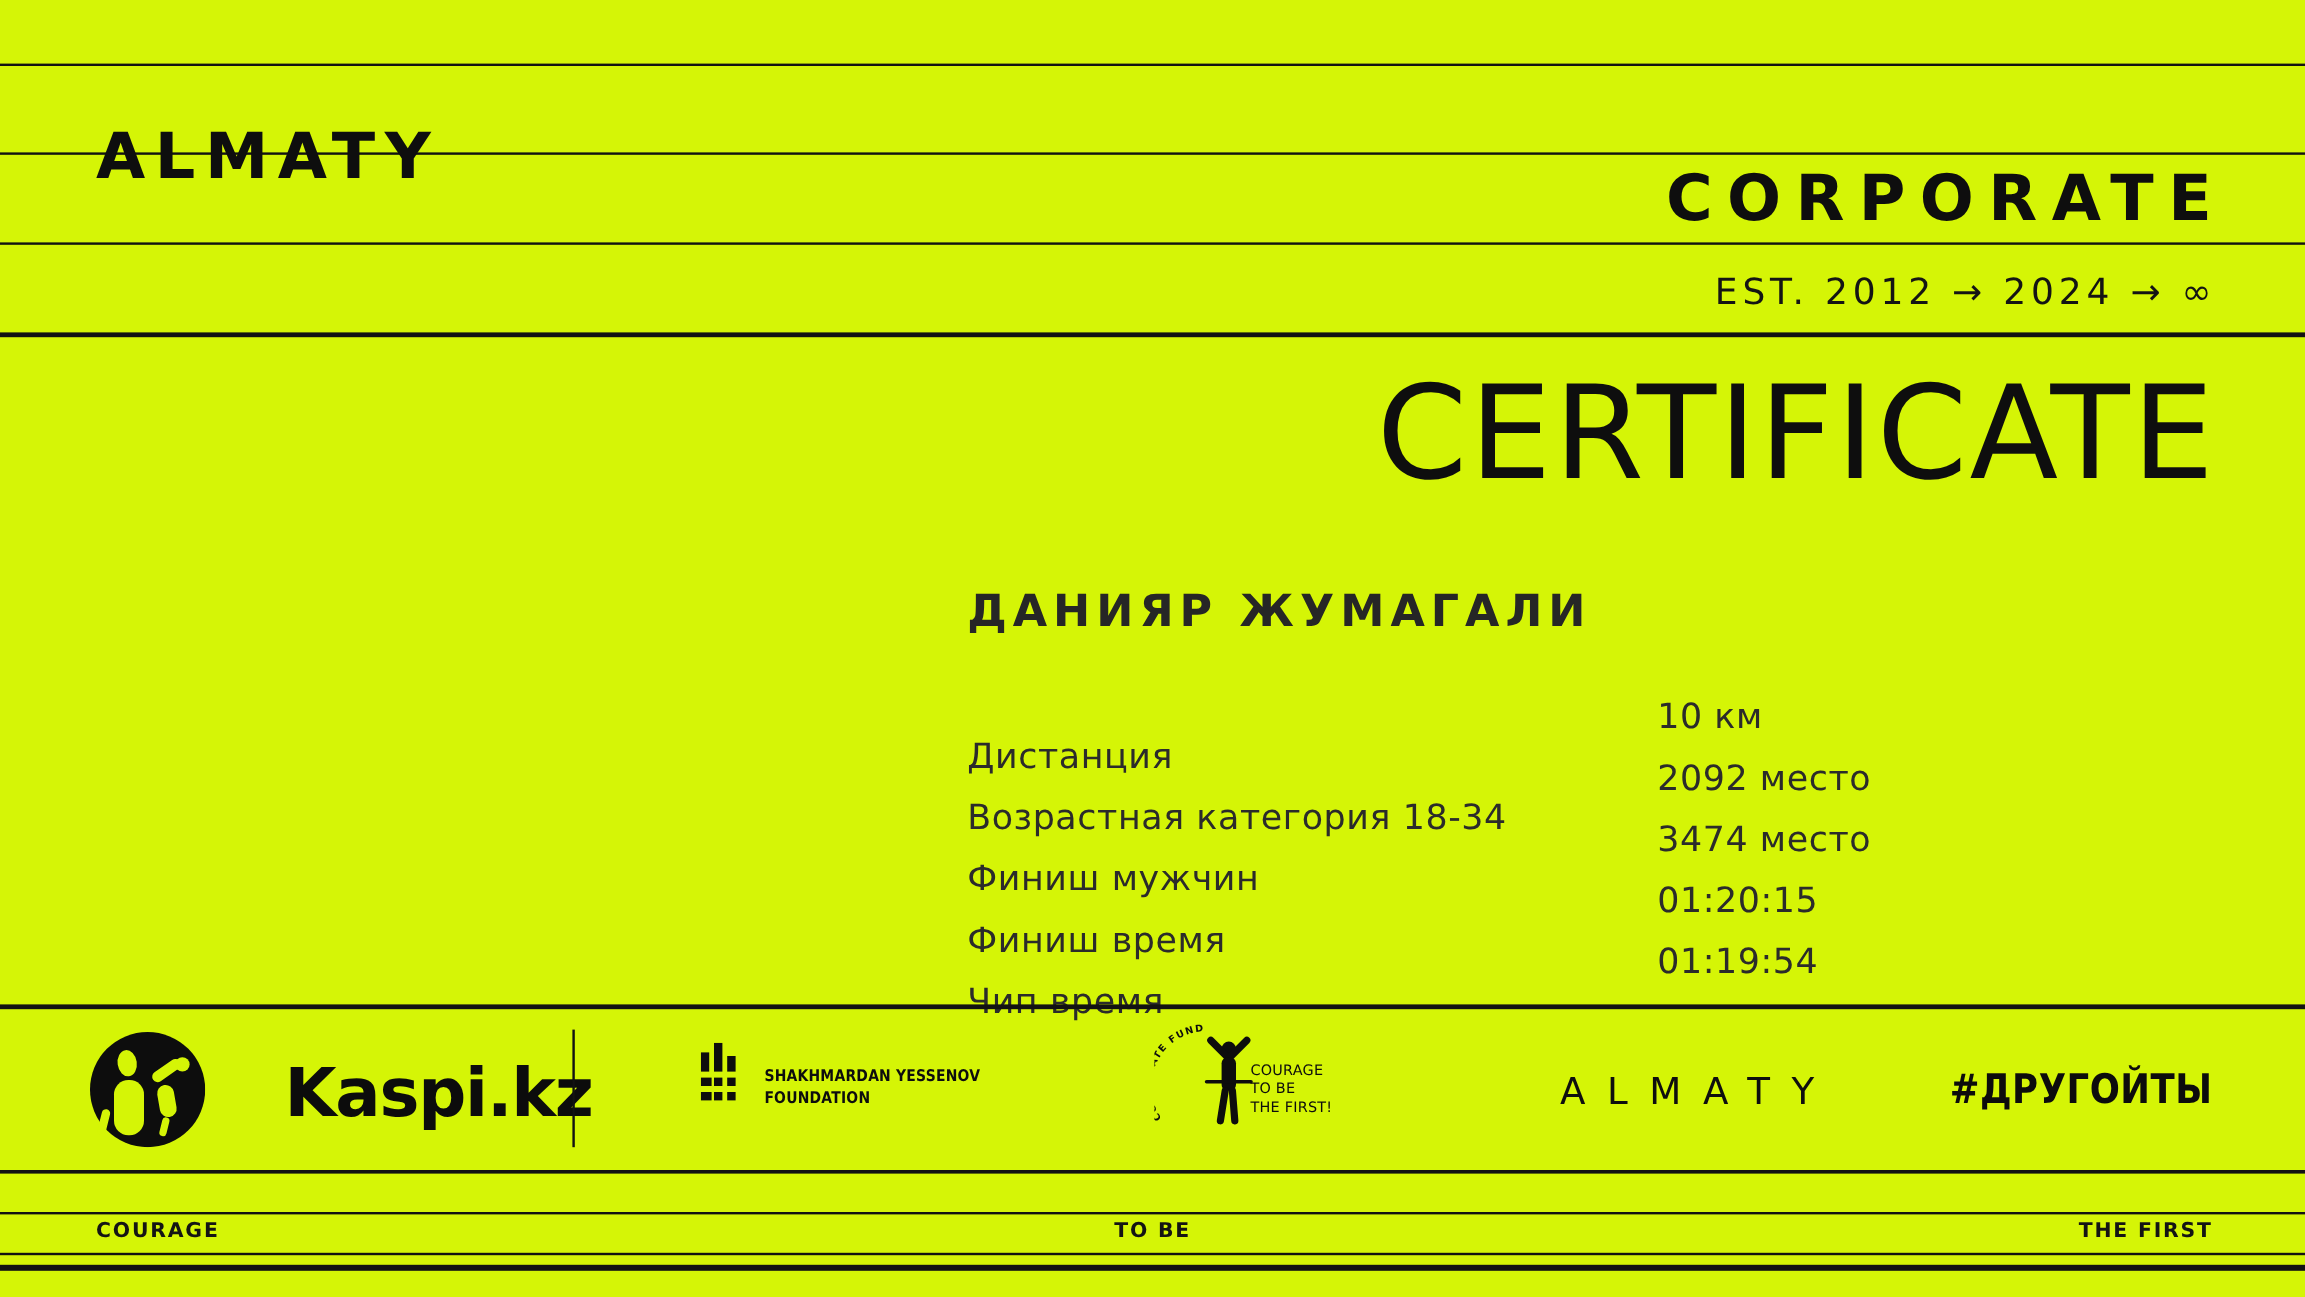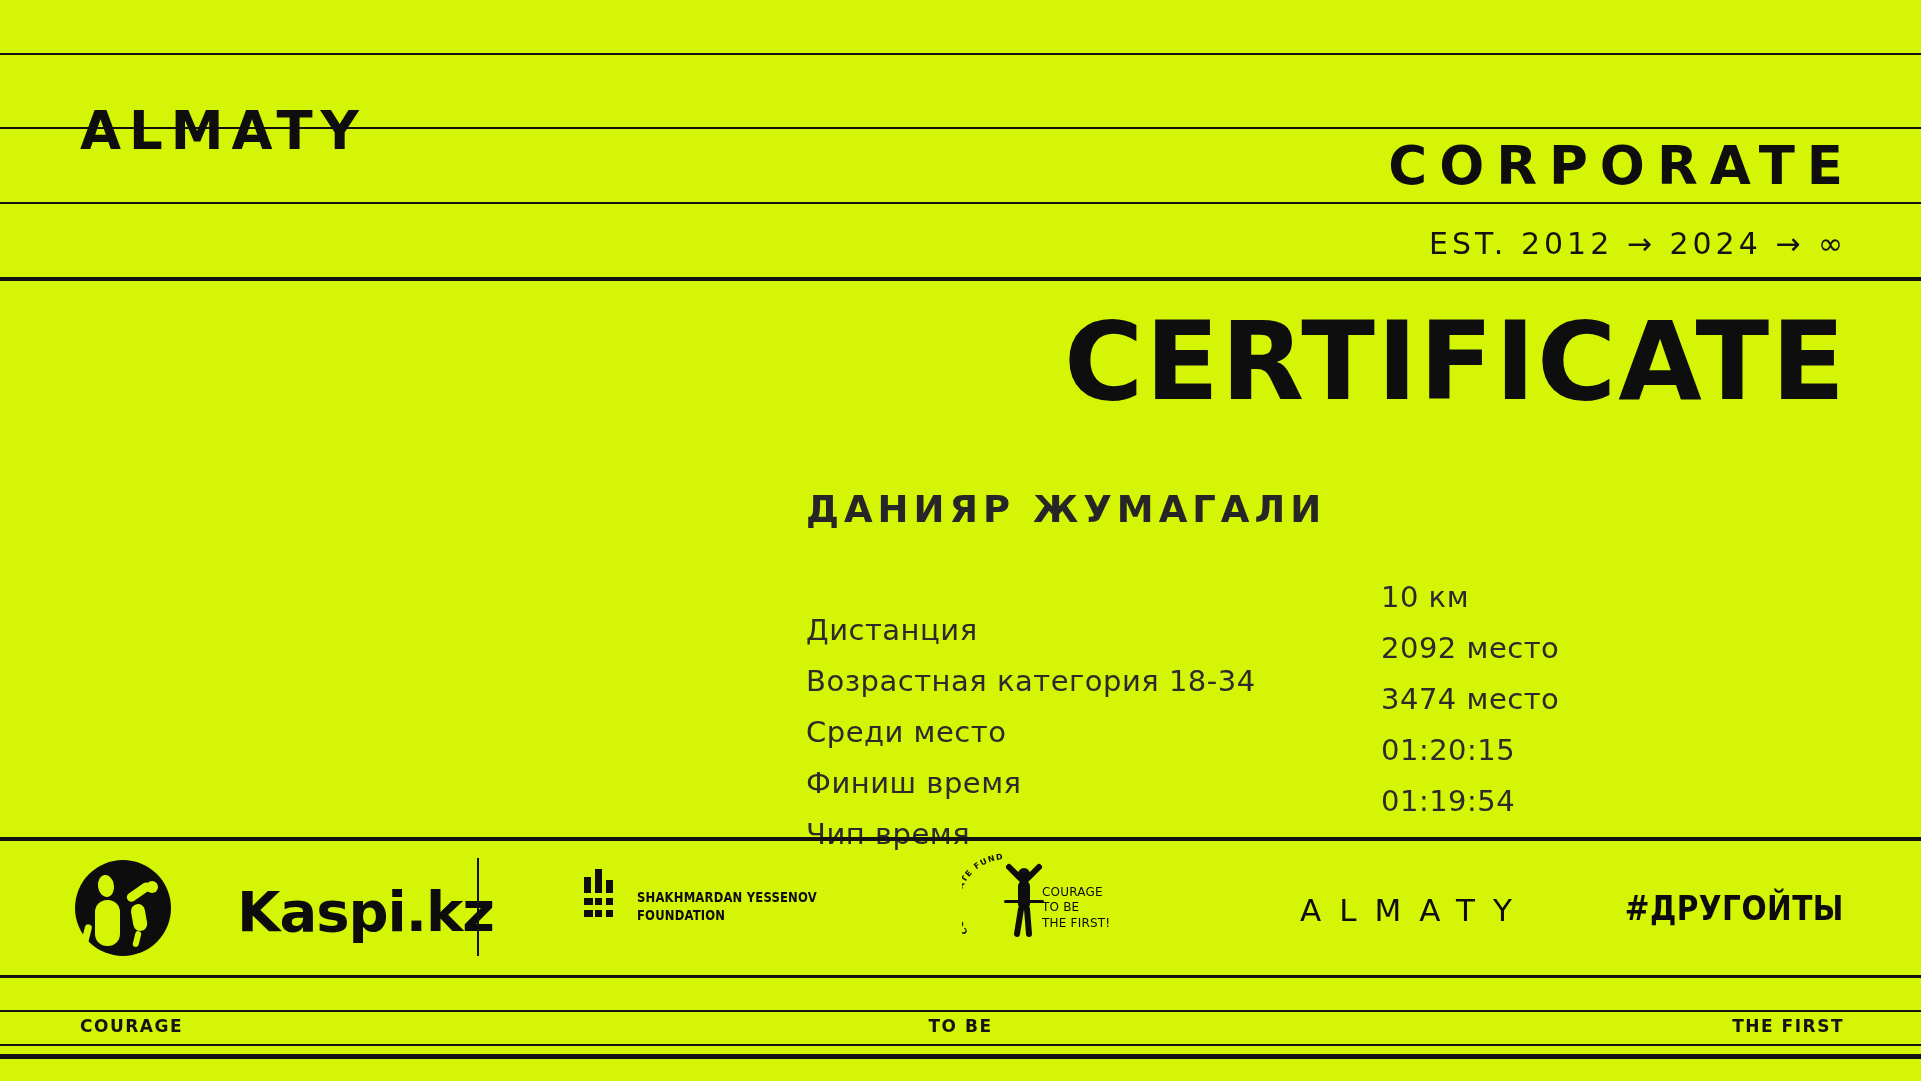--- a/index.html
+++ b/index.html
@@ -26,21 +26,21 @@
     font-size:53px;font-weight:700;letter-spacing:12px;line-height:1;
     color:#0e0e0e;
   }
   .established{
     position:absolute;right:74px;top:229px;
     font-size:30px;font-weight:500;letter-spacing:4px;line-height:1;
     color:#141414;
   }
   .cert-title{
     position:absolute;right:74px;top:308px;
-    font-size:108px;font-weight:700;letter-spacing:2px;line-height:1;
+    font-size:108px;font-weight:400;letter-spacing:2px;line-height:1;
     color:#0e0e0e;
   }
   .recipient{
     position:absolute;left:806px;top:491px;
     font-size:37px;font-weight:700;letter-spacing:5px;line-height:1;
     color:#262626;
     text-align:center;
   }
   .result-row{position:absolute;left:806px;right:0;height:40px;}
   .result-label{
@@ -118,21 +118,21 @@
 
   <div class="result-row" style="top:579px">
     <span class="result-label">Дистанция</span>
     <span class="result-value">10 км</span>
   </div>
   <div class="result-row" style="top:630px">
     <span class="result-label">Возрастная категория 18-34</span>
     <span class="result-value">2092 место</span>
   </div>
   <div class="result-row" style="top:681px">
-    <span class="result-label">Среди место</span>
+    <span class="result-label">Финиш мужчин</span>
     <span class="result-value">3474 место</span>
   </div>
   <div class="result-row" style="top:732px">
     <span class="result-label">Финиш время</span>
     <span class="result-value">01:20:15</span>
   </div>
   <div class="result-row" style="top:783px">
     <span class="result-label">Чип время</span>
     <span class="result-value">01:19:54</span>
   </div>

